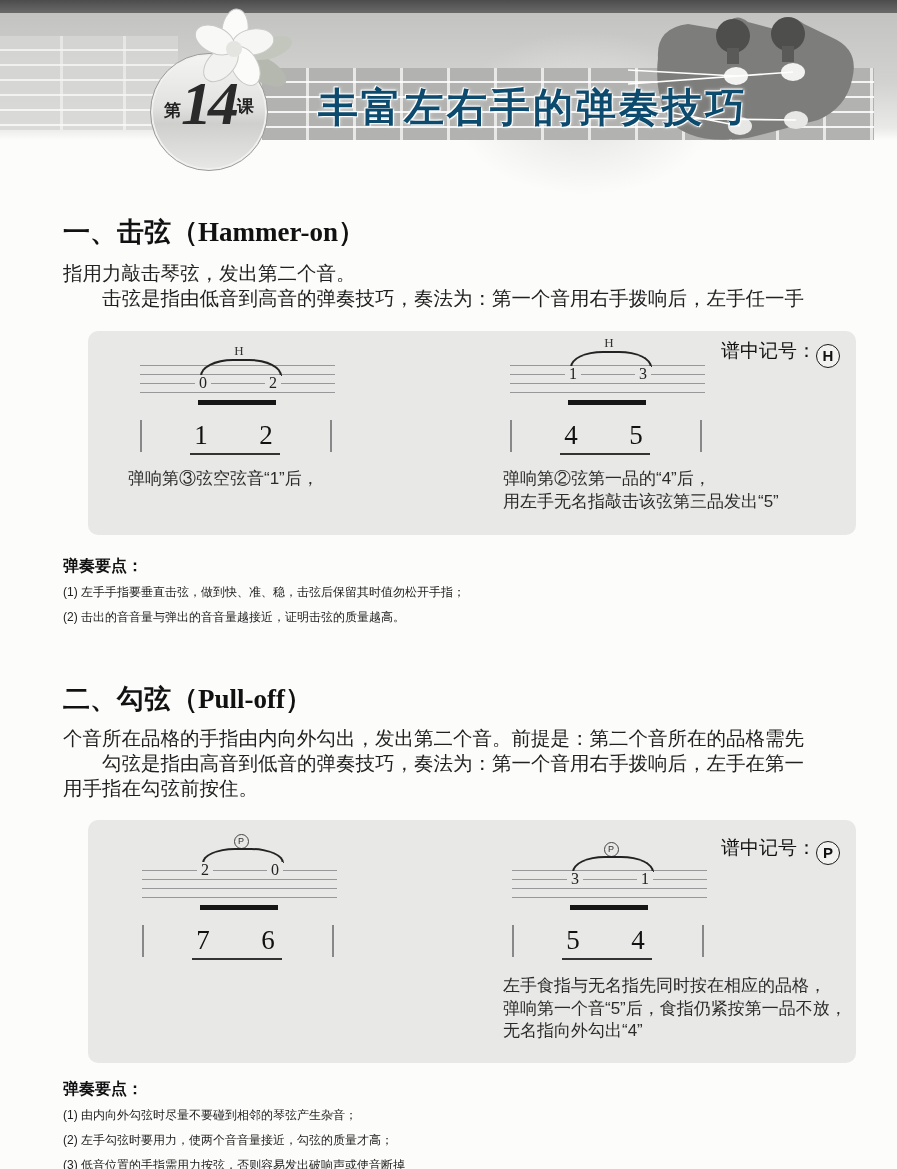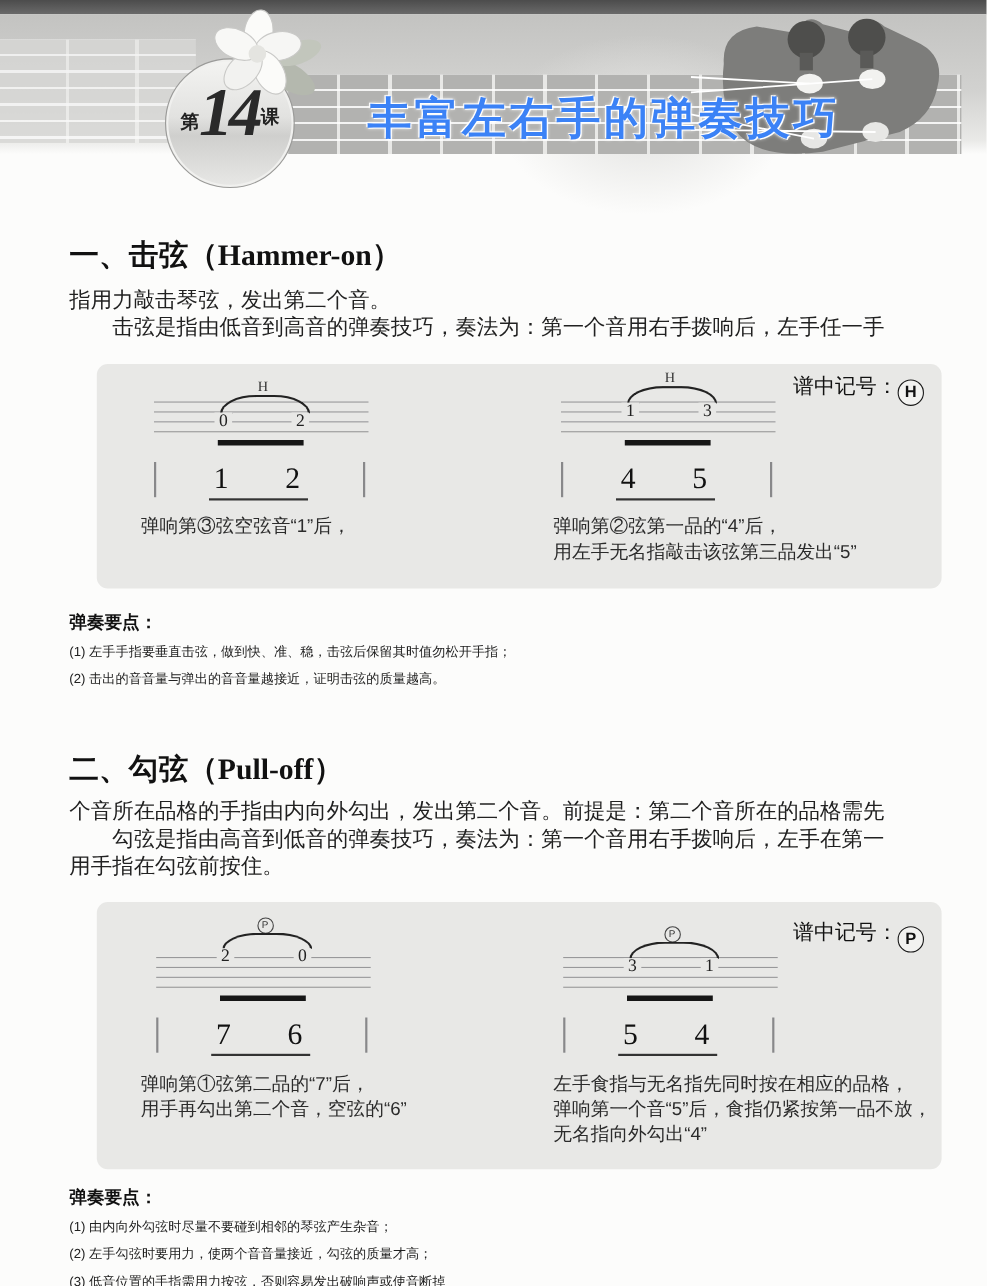--- a/index.html
+++ b/index.html
@@ -10,21 +10,21 @@
   #topstrip{position:absolute;left:0;top:0;width:897px;height:13px;background:linear-gradient(180deg,#4c4c4c,#6a6a6a);}
   #banner{position:absolute;left:0;top:13px;width:897px;height:127px;background:linear-gradient(180deg,#c3c3c1 0%,#d2d2d0 55%,#e9e9e7 90%,#fcfcfb 100%);}
   #banner-glow{position:absolute;left:455px;top:18px;width:260px;height:165px;border-radius:50%;background:radial-gradient(ellipse at center,#e3e3e1 0%,rgba(227,227,225,0) 70%);}
   .fretband{position:absolute;background:#b2b2b0;}
   #fretband-main{left:262px;top:68px;width:612px;height:72px;
      background:repeating-linear-gradient(90deg,#b2b2b0 0 44px,#e8e8e6 44px 47px);}
   .strings-overlay{position:absolute;left:0;top:0;width:100%;height:100%;
      background:repeating-linear-gradient(180deg,transparent 0 13px,rgba(255,255,255,.85) 13px 15px);}
   #fretband-left{left:0;top:36px;width:178px;height:94px;background:#d7d7d5;opacity:.8;
      background:repeating-linear-gradient(90deg,#d7d7d5 0 60px,#eeeeec 60px 63px);}
-  #page-title{position:absolute;left:334px;top:80px;font-size:40px;font-weight:900;letter-spacing:3px;color:#3b82f6;
+  #page-title{position:absolute;left:318px;top:80px;font-size:40px;font-weight:900;letter-spacing:3px;color:#0c4a6e;
      text-shadow:0 0 2px #fff,0 0 4px #fff,1px 1px 0 #fff,-1px -1px 0 #fff;white-space:nowrap;}
   
   #badge{position:absolute;left:150px;top:53px;width:116px;height:116px;border-radius:50%;
      background:linear-gradient(180deg,#f4f4f2 0%,#e2e2e0 45%,#cfcfcd 60%,#e8e8e6 100%);
      border:1px solid #9a9a98;box-shadow:0 0 0 2px #f0f0ee inset;}
   #badge .pre{position:absolute;left:13px;top:45px;font-size:17px;font-weight:bold;color:#222;}
   #badge .num{position:absolute;left:30px;top:14px;font-family:"Liberation Serif",serif;font-style:italic;font-weight:bold;
      font-size:62px;letter-spacing:-4px;color:#2a2a2a;}
   #badge .suf{position:absolute;left:86px;top:41px;font-size:17px;font-weight:bold;color:#222;}
   
@@ -214,24 +214,20 @@
   <div class="para" style="top:726px;">
     <div class="ln">个音所在品格的手指由内向外勾出，发出第二个音。前提是：第二个音所在的品格需先</div>
     <div class="ln indent">勾弦是指由高音到低音的弹奏技巧，奏法为：第一个音用右手拨响后，左手在第一</div>
     <div class="ln">用手指在勾弦前按住。</div>
   </div>
 
   <div id="gbox2" class="gbox">
     <div class="notation">
       <span>谱中记号：</span><span class="circ">P</span>
     </div>
-    <div class="caption capL">
-      <div class="cln">弹响第①弦第二品的“7”后，</div>
-      <div class="cln">用手再勾出第二个音，空弦的“6”</div>
-    </div>
     <div class="caption capR">
       <div class="cln">左手食指与无名指先同时按在相应的品格，</div>
       <div class="cln">弹响第一个音“5”后，食指仍紧按第一品不放，</div>
       <div class="cln">无名指向外勾出“4”</div>
     </div>
   </div>
 
   <div class="diagram on-line-1" style="left:142px;top:845px;">
     <div class="staff">
       <div class="sline"></div>

